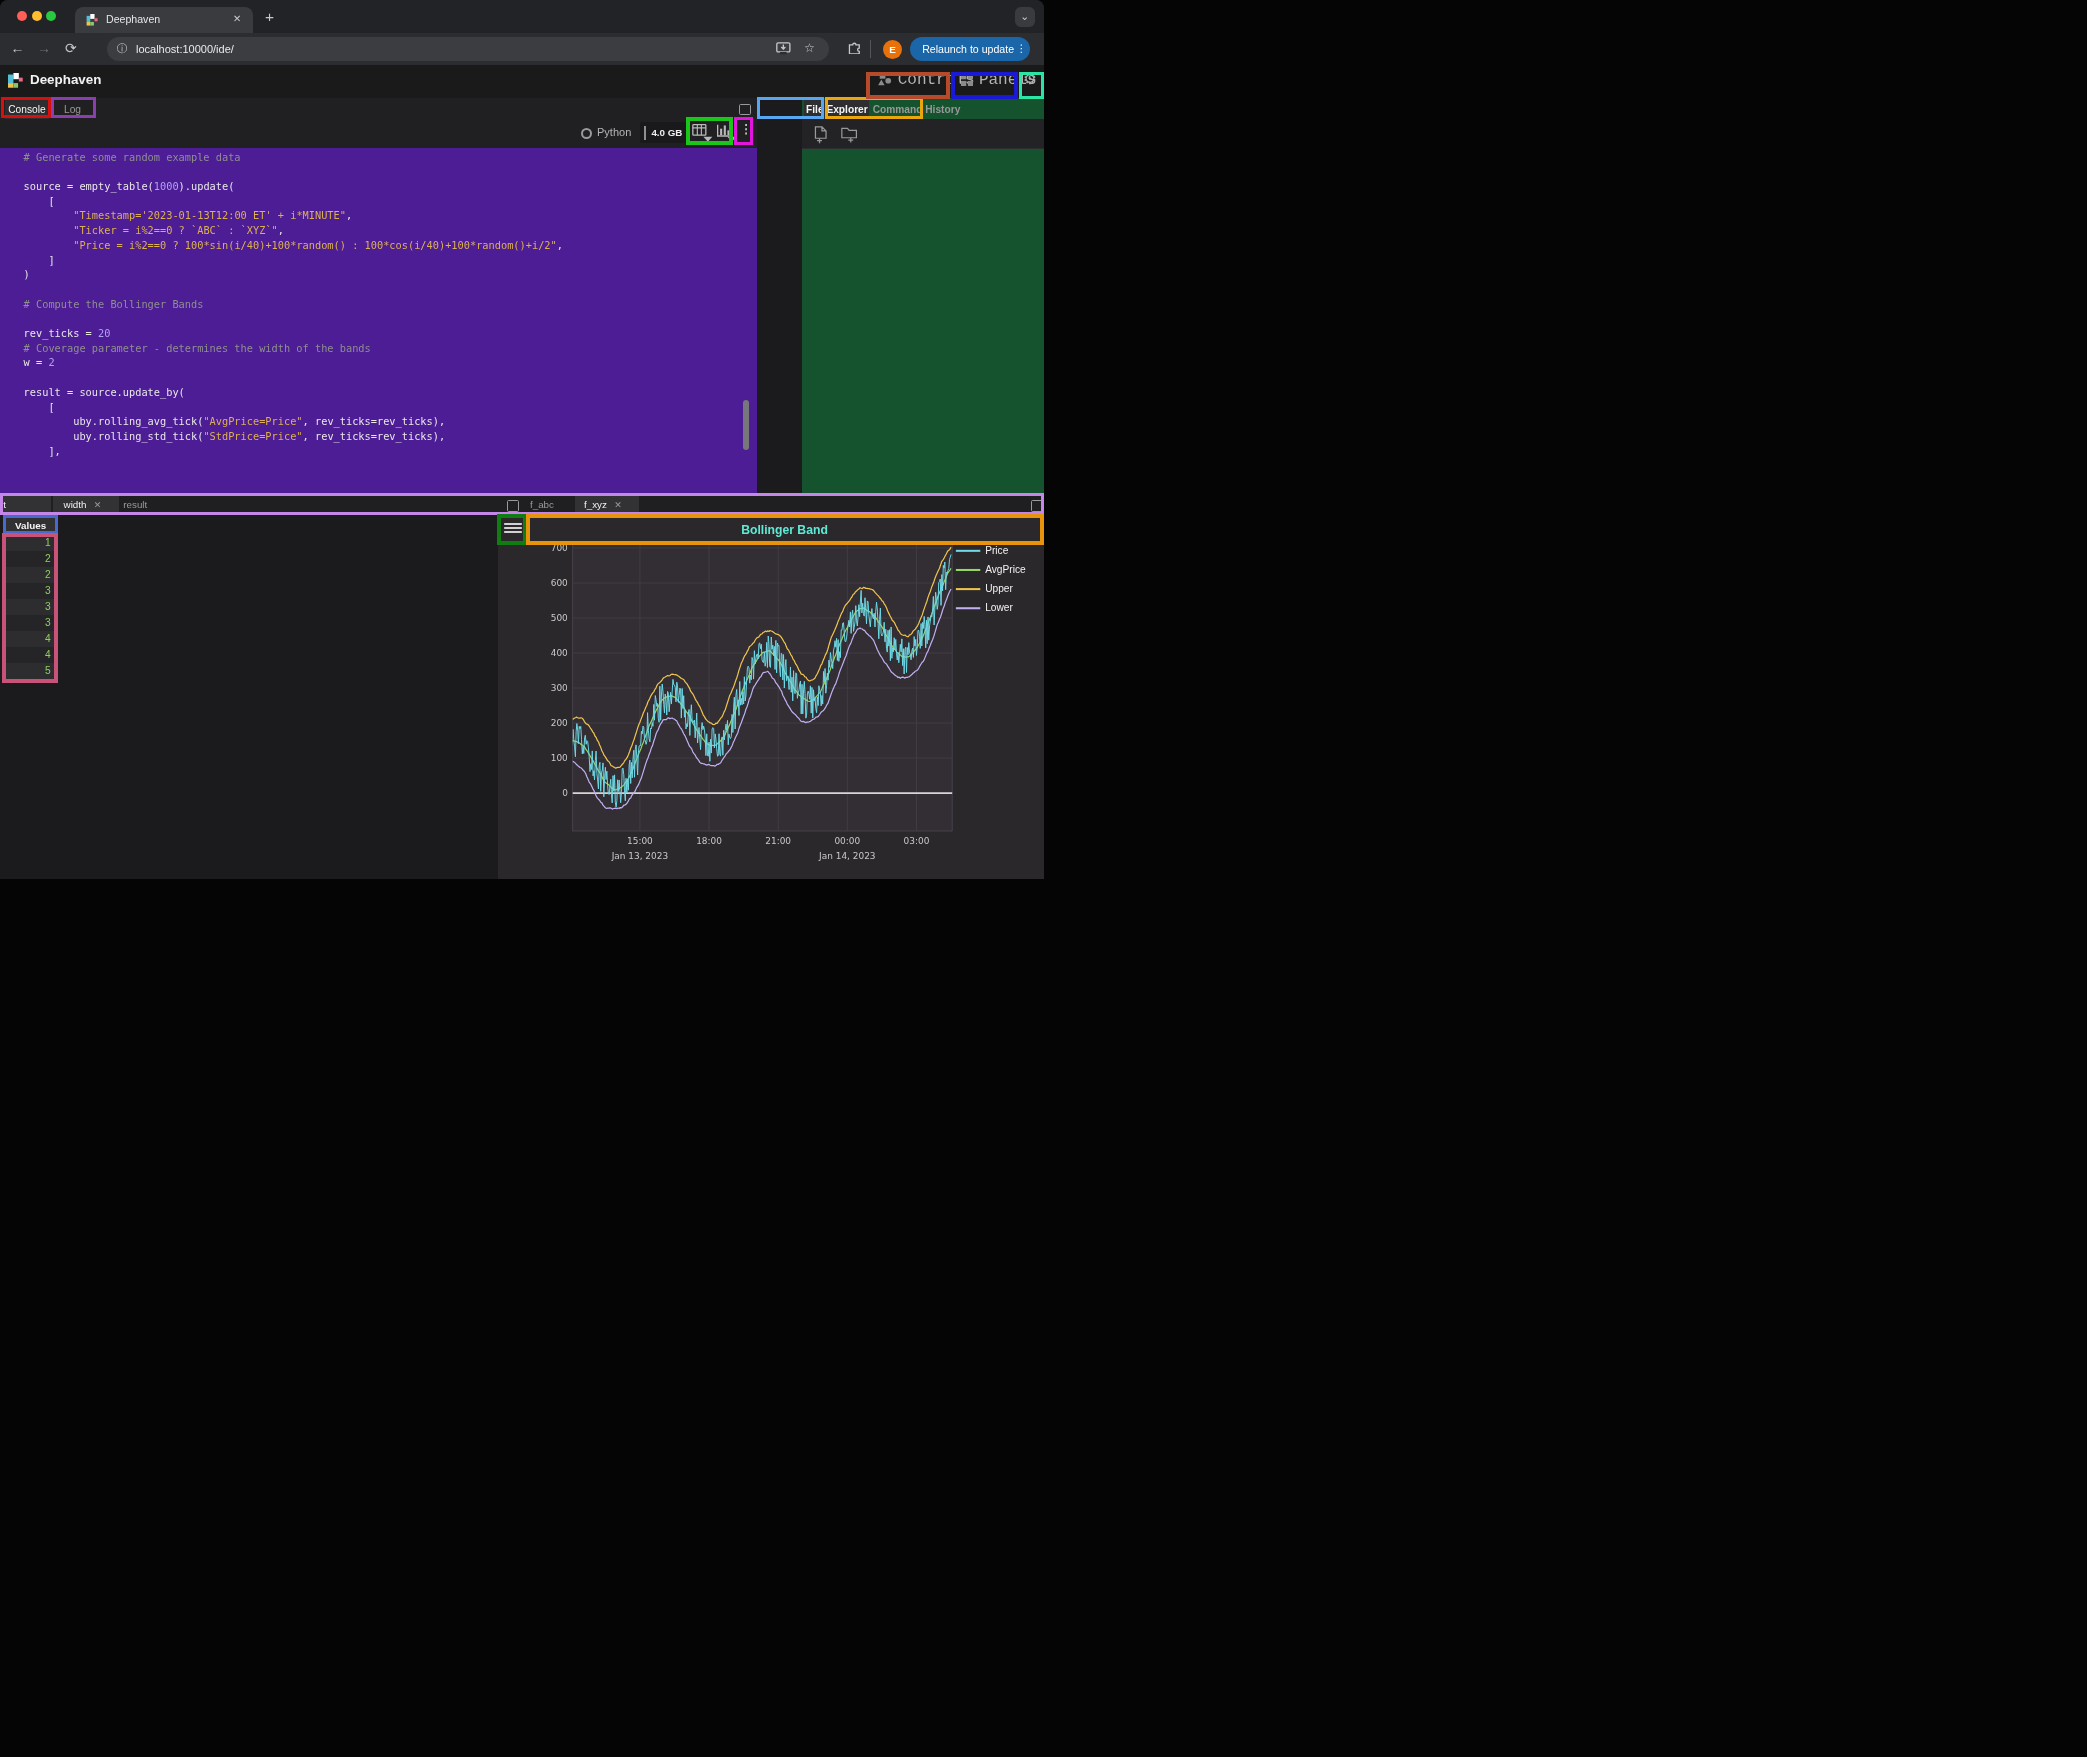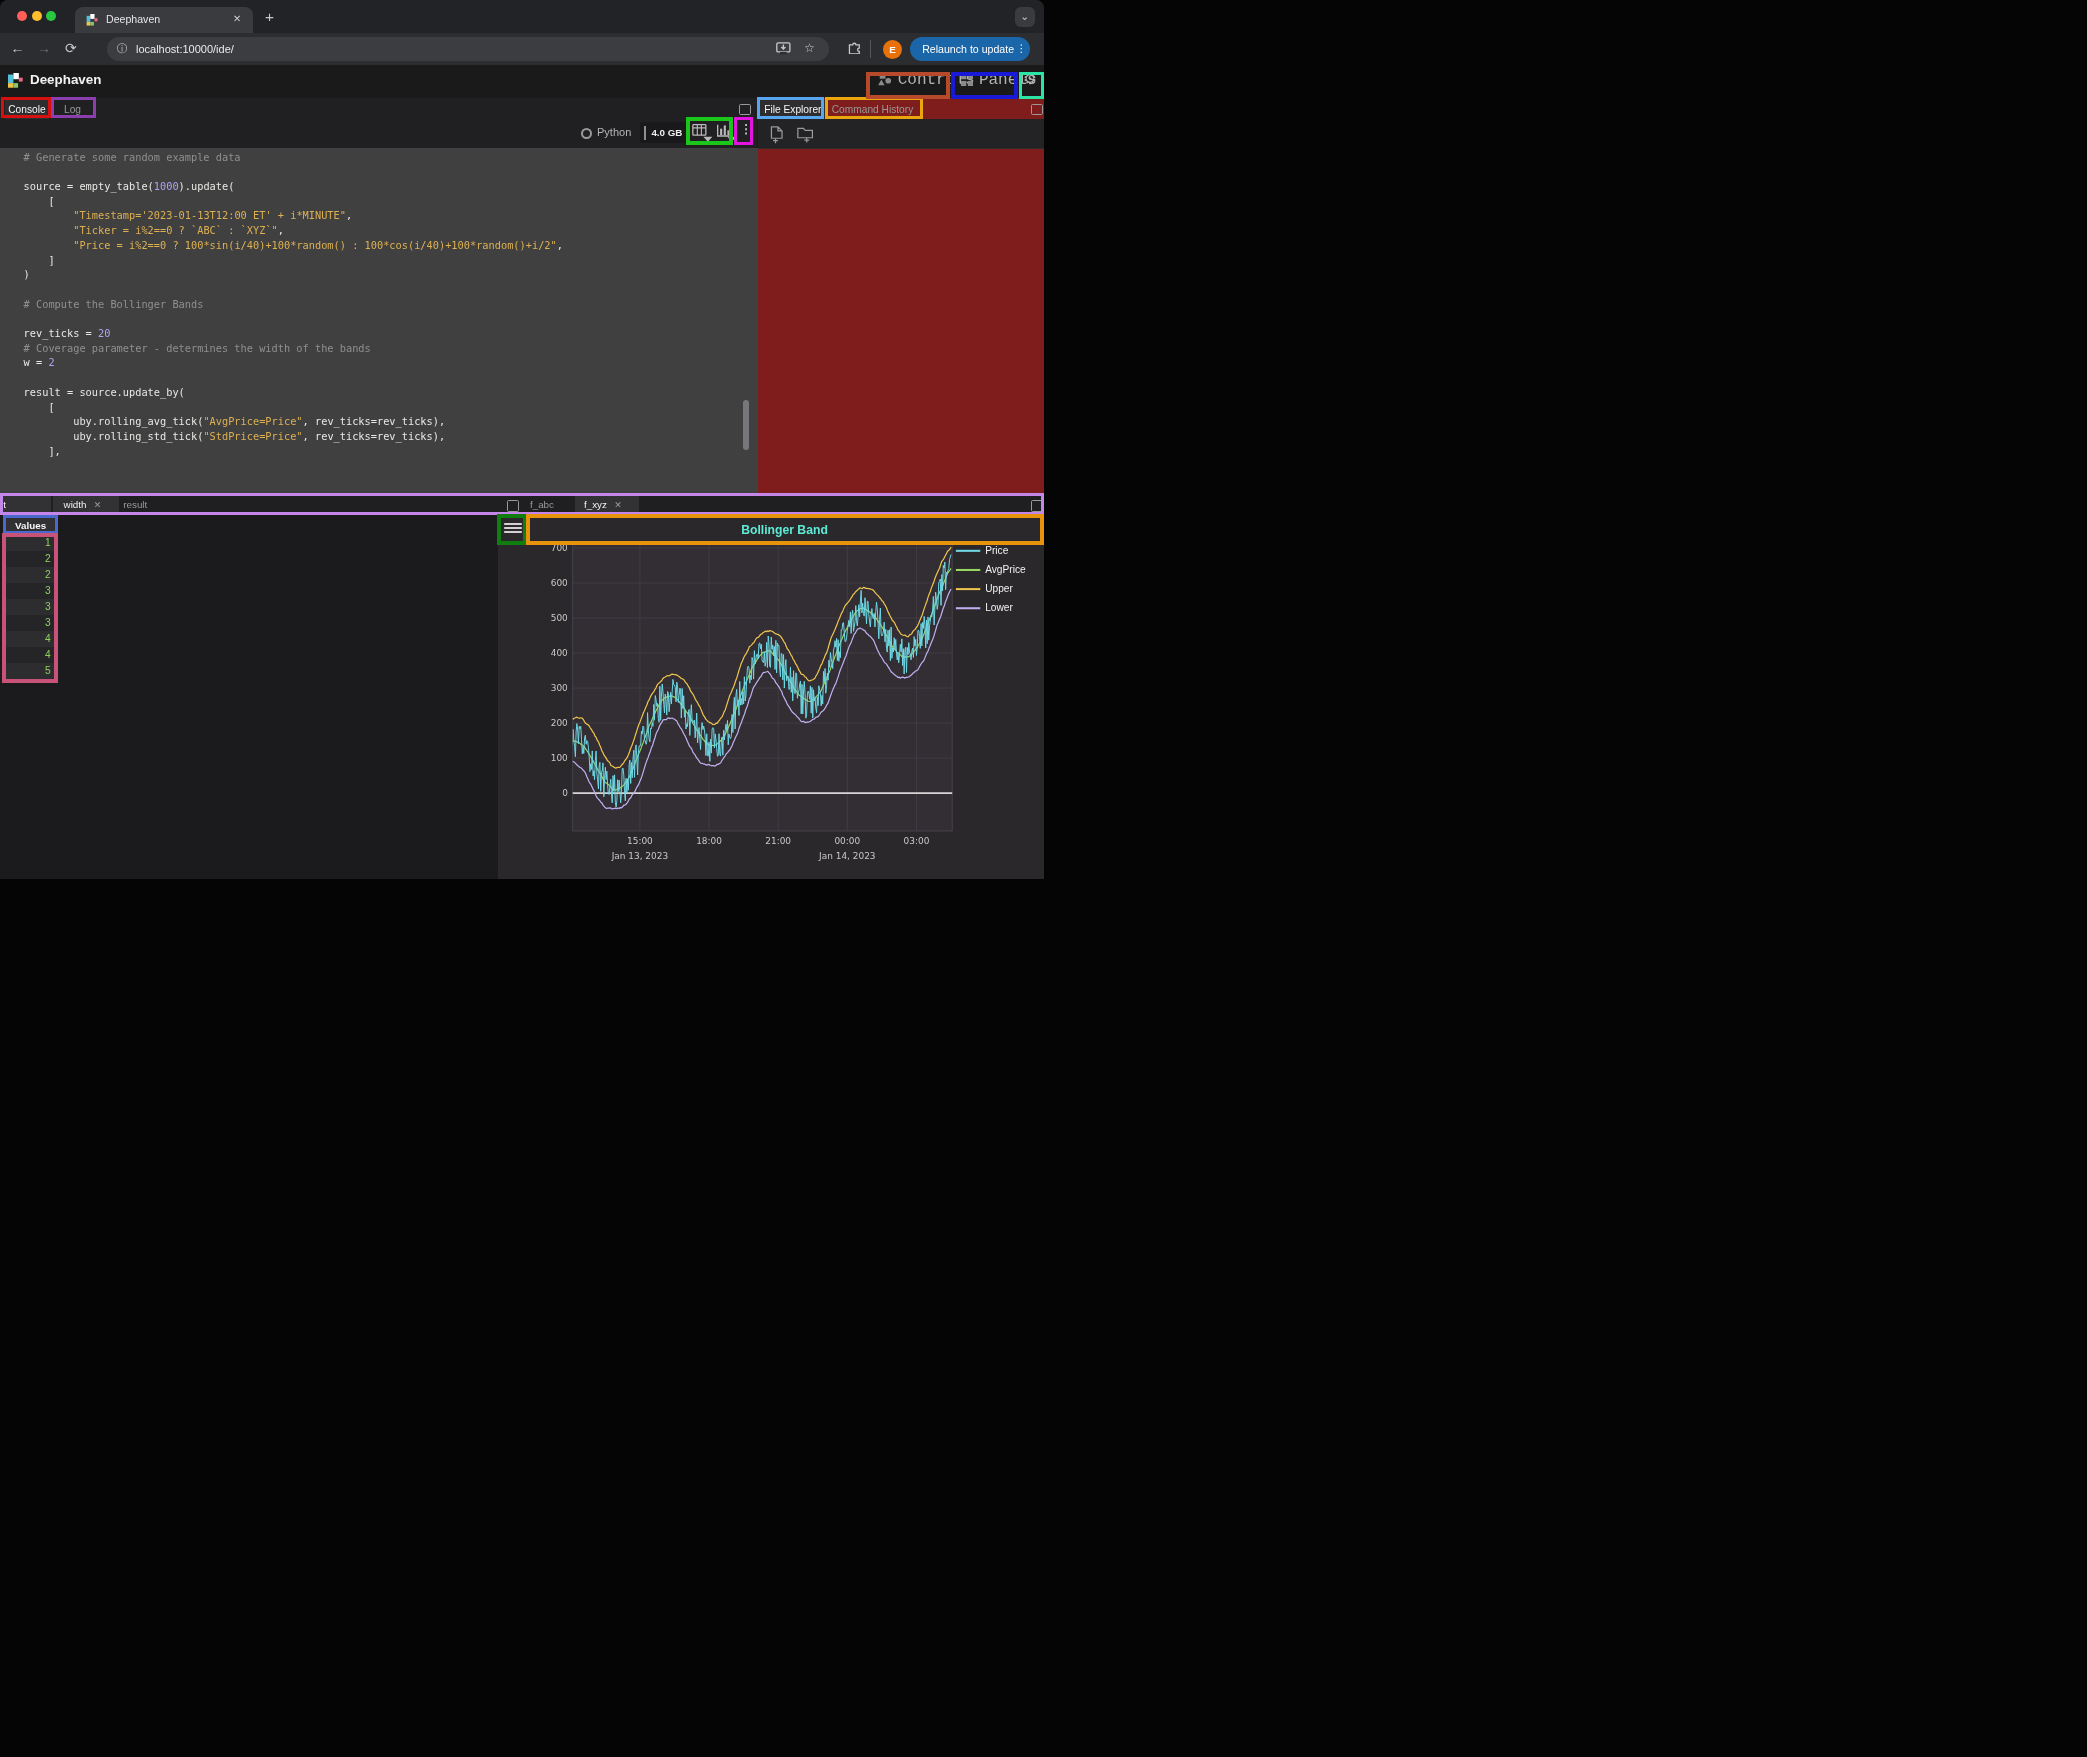--- a/index.html
+++ b/index.html
@@ -32,35 +32,35 @@
   #app-header{left:0;top:65px;width:1044px;height:33px;background:#1a1a1a;}
   #dh-logo{left:8.1px;top:8.1px;width:15.5px;height:15.5px;}
   #app-title{left:30px;top:7.3px;color:#f2f2f2;font-size:13.4px;font-weight:600;}
   .hdr-btn{top:5.7px;height:21px;color:#b2b2b2;font-size:16px;font-family:Liberation Mono, monospace;}
   .hdr-btn svg{vertical-align:-2.4px;margin-right:5.7px;}
   #controls-btn{left:878px;}
   #panels-btn{left:961px;}
   #settings-btn{left:1023px;top:4.9px;color:#b2b2b2;font-size:15.5px;}
   
   #console-panel{left:0;top:98px;width:757px;height:397px;background:#202023;}
-  #fe-panel{left:758px;top:98px;width:286px;height:397px;background:#7f1d1d;}
+  #fe-panel{left:802px;top:98px;width:286px;height:397px;background:#14532d;font-weight:bold;}
   .tabrow{height:21px;}
   .ptab{top:1.6px;height:19.5px;font-size:10.2px;line-height:19.5px;text-align:center;}
   .ptab.active{color:#f5f5f5;background:#2e2e31;}
   .ptab.inactive{color:#989898;}
   .sq-icon{width:9.8px;height:9.8px;border:1.2px solid #9a9a9a;border-radius:1.6px;}
   .vsep{width:0.8px;background:#3a3a3c;}
   #console-toolbar{left:0;top:21px;width:757px;height:29px;background:#202023;}
   #py-ring{left:96px;top:9px;width:7.3px;height:7.3px;border:2px solid #9a9a9a;border-radius:50%;}
   #py-label{left:111px;top:7.3px;color:#b4b4b4;font-size:11px;}
   #mem-pill{left:145px;top:3.3px;width:46px;height:21px;background:#19191b;border-radius:1.6px;}
   #mem-bar{left:4.1px;top:3.3px;width:2.4px;height:14.7px;background:#8f8f8f;}
   #mem-label{left:11.4px;top:4.9px;color:#ededed;font-size:9.8px;font-weight:600;}
   .tool-ico{top:4.1px;color:#b9b9b9;}
-  #console-editor{left:0;top:50px;width:757px;height:347px;background:#404040;padding-left:9px;}
+  #console-editor{left:0;top:50px;width:757px;height:347px;background:#4c1d95;}
   #code-pre{left:0;top:1.6px;margin:0;padding:0 0 0 23.6px;font-family:"DejaVu Sans Mono",monospace;font-size:10.3px;line-height:14.7px;color:#e8e8e6;white-space:pre;}
   #code-pre .c{color:#8f8f8f;} #code-pre .s{color:#ddb052;} #code-pre .n{color:#b3a2f0;} #code-pre .d{color:#e8e8e6;}
   #editor-scrollbar{left:743px;top:252px;width:5.7px;height:50px;background:#77777b;border-radius:3.3px;}
   #console-prompt{left:14.7px;top:422px;color:#d6d6d6;font-family:"DejaVu Sans Mono",monospace;font-size:10.6px;}
   #console-input{left:29px;top:414px;width:720px;height:29px;border:1.2px solid #5c5c5e;border-radius:4.1px;background:#29282b;}
   #fe-toolbar{left:0;top:21px;width:286px;height:29px;background:#232326;border-bottom:0.8px solid #2e2e31;}
   
   #bottom-strip{left:0;top:495px;width:1044px;height:19.5px;background:#1f1f22;}
   .btab{top:0;height:19.5px;font-size:9.8px;line-height:19.5px;}
   .btab .lbl{color:#9a9a9a;}

